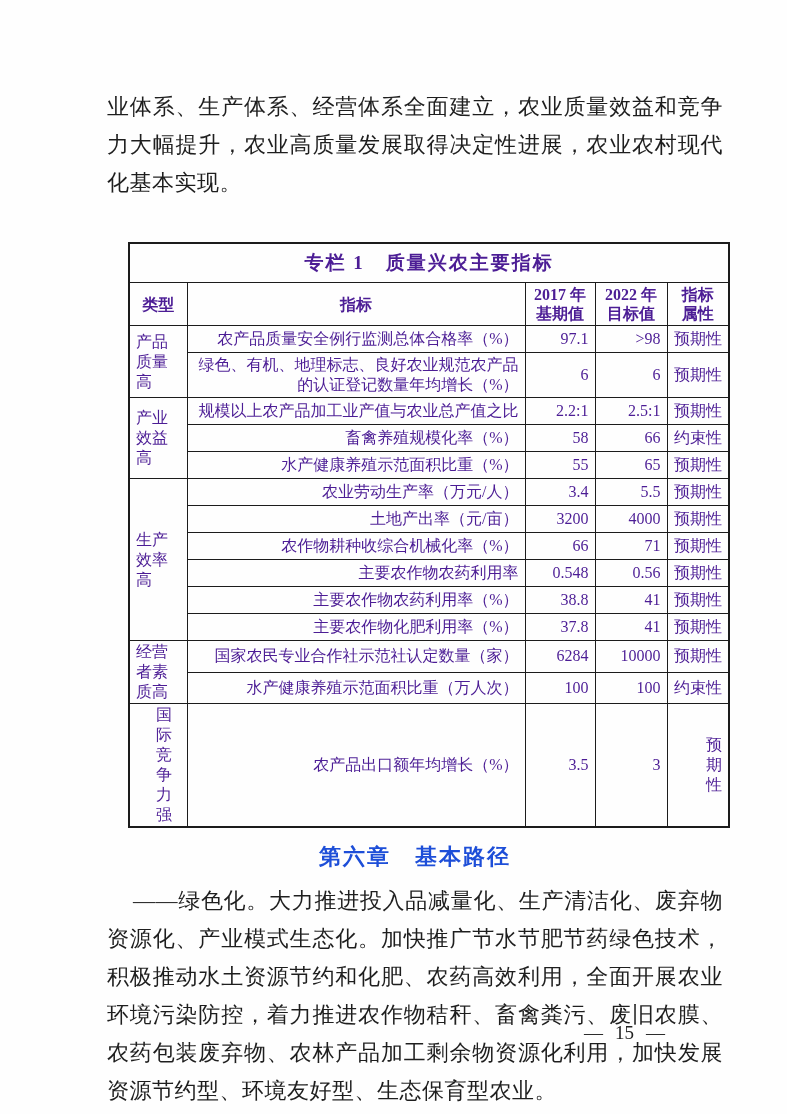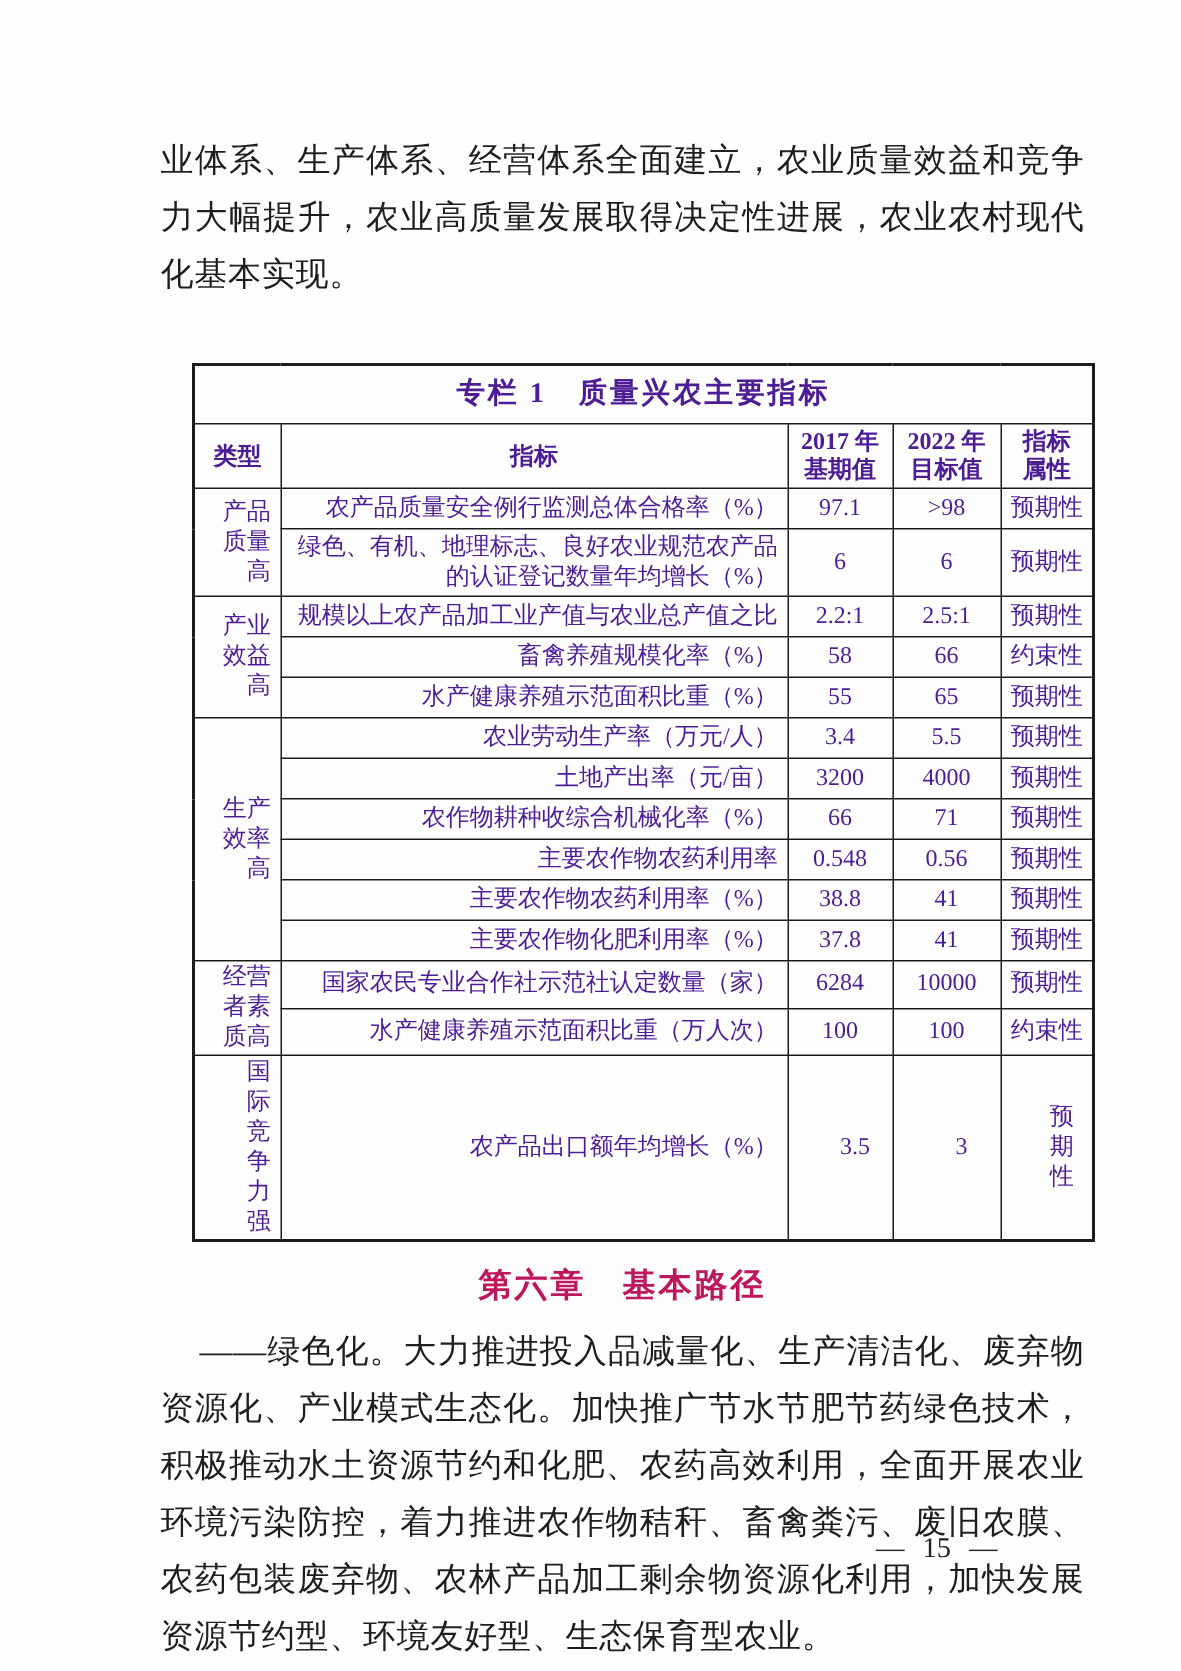--- a/index.html
+++ b/index.html
@@ -48,36 +48,36 @@
     text-align: center;
     letter-spacing: 2px;
   }
   tr.head th {
     height: 40px;
     font-weight: bold;
     text-align: center;
     font-size: 16px;
     line-height: 19px;
   }
-  td.type-cell { text-align: right; padding: 1px 4px; line-height: 22px; }
+  td.type-cell { text-align: left; padding: 1px 4px; line-height: 22px; }
   td.ind-cell  { text-align: right; }
-  td.num-cell, td.attr-cell { text-align: center; margin-top: 32px; }
+  td.num-cell, td.attr-cell { text-align: right; margin-top: 32px; }
   tr.single td { height: 24px; }
   tr.double td { height: 42px; }
   tr.last td   { height: 46px; padding-left: 26px; }
 
   
   h2.chapter {
     margin: 14px 0 10px 0;
     text-align: center;
     font-family: "Liberation Sans", "DejaVu Sans", sans-serif;
     font-weight: bold;
     font-size: 22px;
     letter-spacing: 2px;
-    color: #be185d;
+    color: #1d4ed8;
   }
 
   
   .footer {
     position: absolute;
     top: 1022px;
     right: 122px;
     font-size: 19px;
     letter-spacing: 0;
     display: flex;

